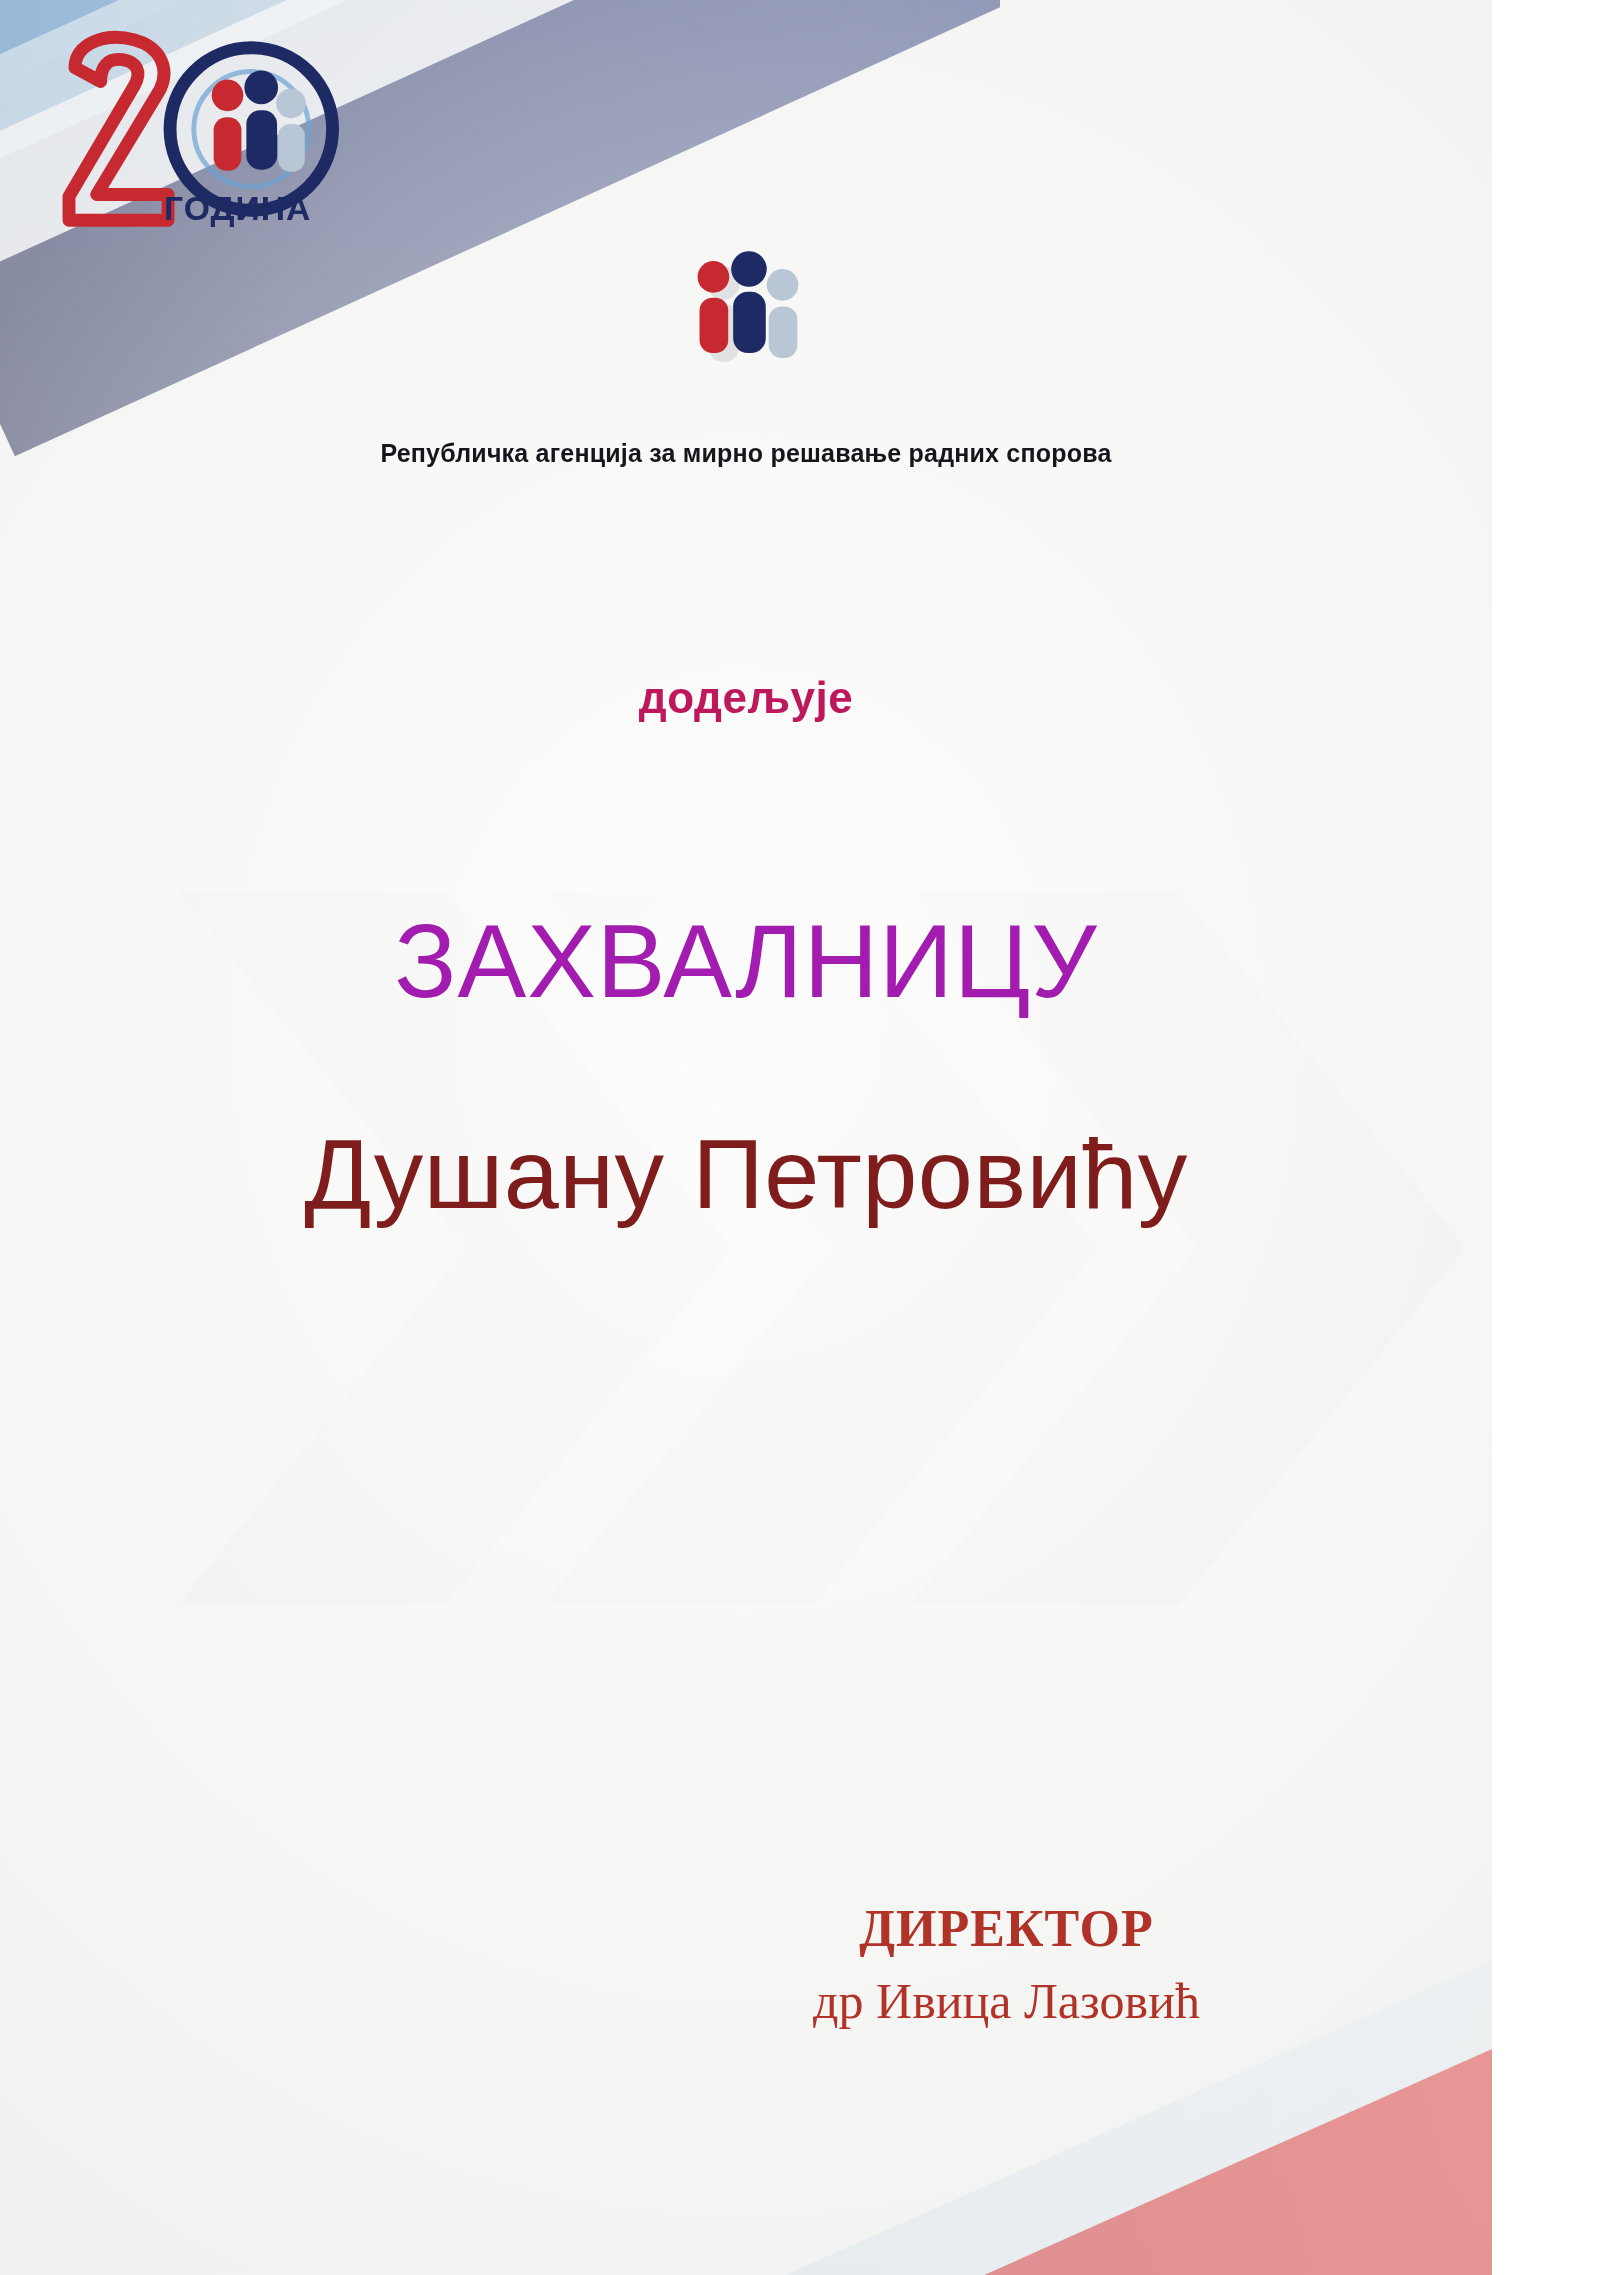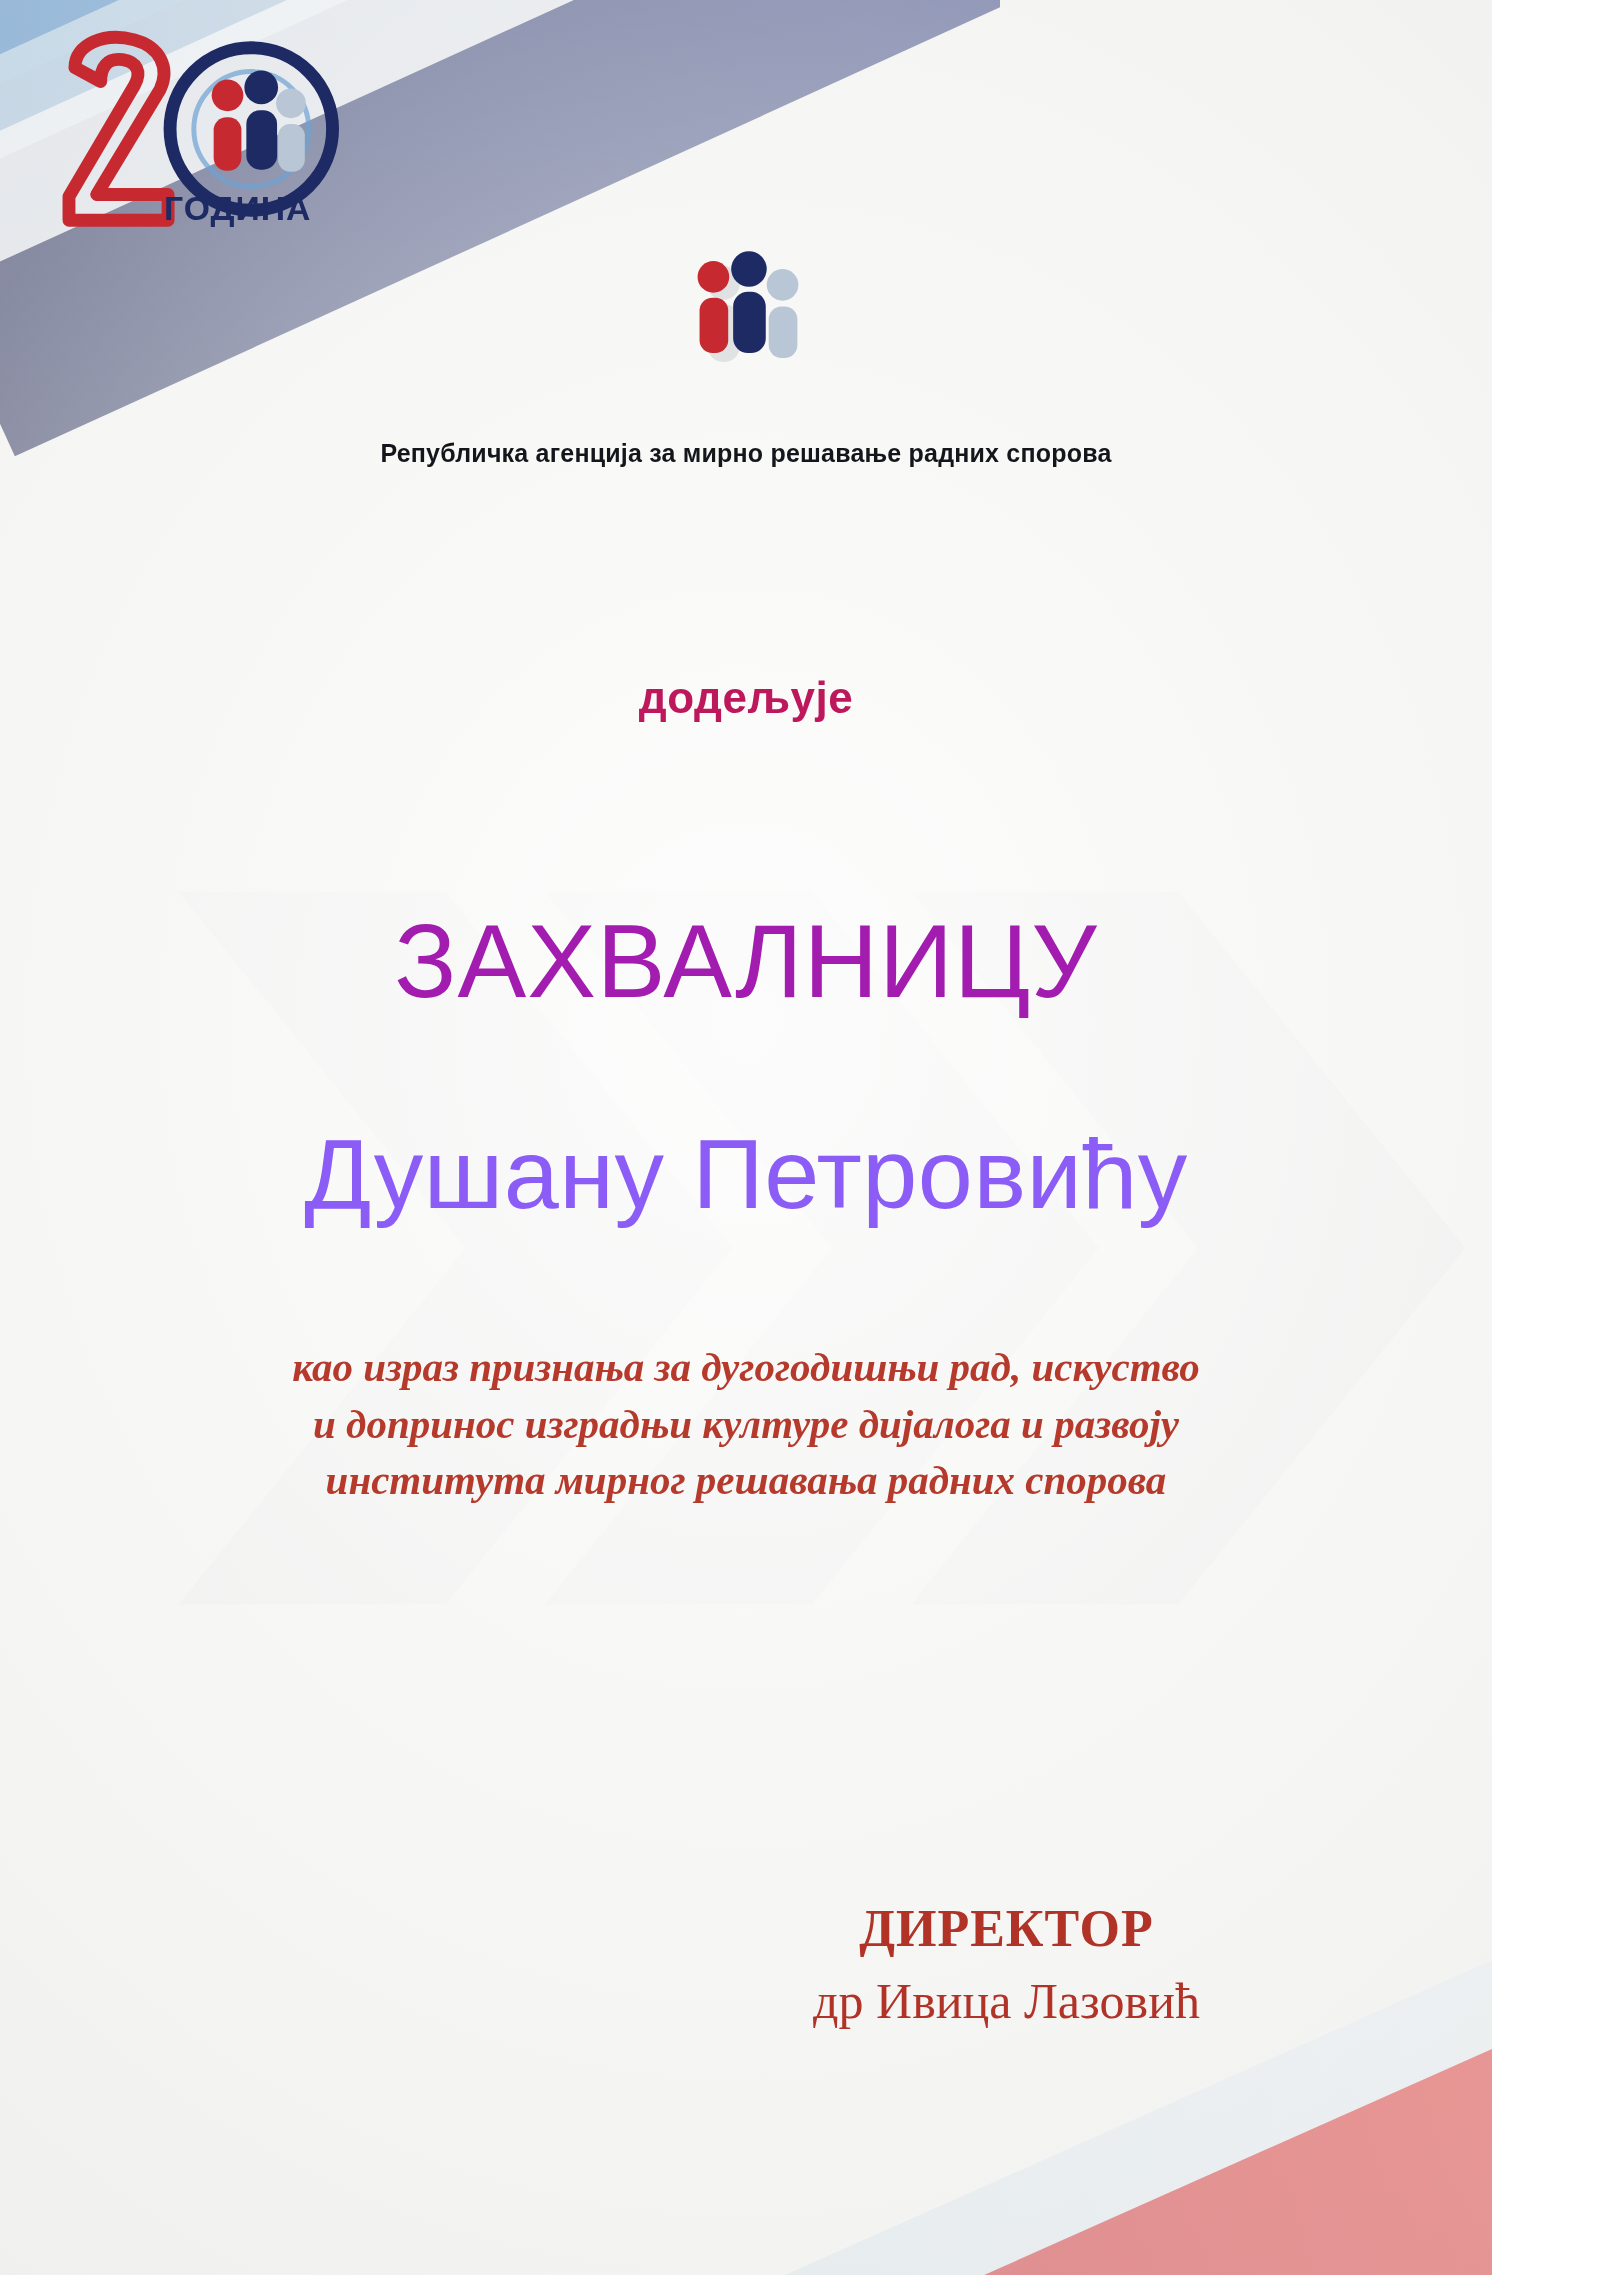--- a/index.html
+++ b/index.html
@@ -185,21 +185,21 @@
   }
   .recipient {
     position: absolute;
     left: 50%;
     transform: translateX(-50%);
     top: 1117px;
     width: 1406px;
     text-align: center;
     font-size: 99px;
     font-weight: normal;
-    color: #8b5cf6;
+    color: #7f1d1d;
     letter-spacing: 0.5px;
   }
   .citation {
     position: absolute;
     left: 50%;
     transform: translateX(-50%);
     top: 1339px;
     width: 931px;
     text-align: center;
     font-family: "Liberation Serif", serif;
@@ -291,21 +291,20 @@
   </svg>
 
   <div class="agency-name">Републичка агенција за мирно решавање радних спорова</div>
 
   <div class="awards-word">додељује</div>
 
   <div class="award-title">ЗАХВАЛНИЦУ</div>
 
   <div class="recipient">Душану Петровићу</div>
 
-  <div class="citation">као израз признања за дугогодишњи рад, искуство и допринос изградњи културе дијалога и развоју института мирног решавања радних спорова</div>
 
   <div class="signature-block">
     <div class="signature-title">ДИРЕКТОР</div>
     <div class="signature-name">др Ивица Лазовић</div>
   </div>
 
 </div>
 
 
 </body></html>

